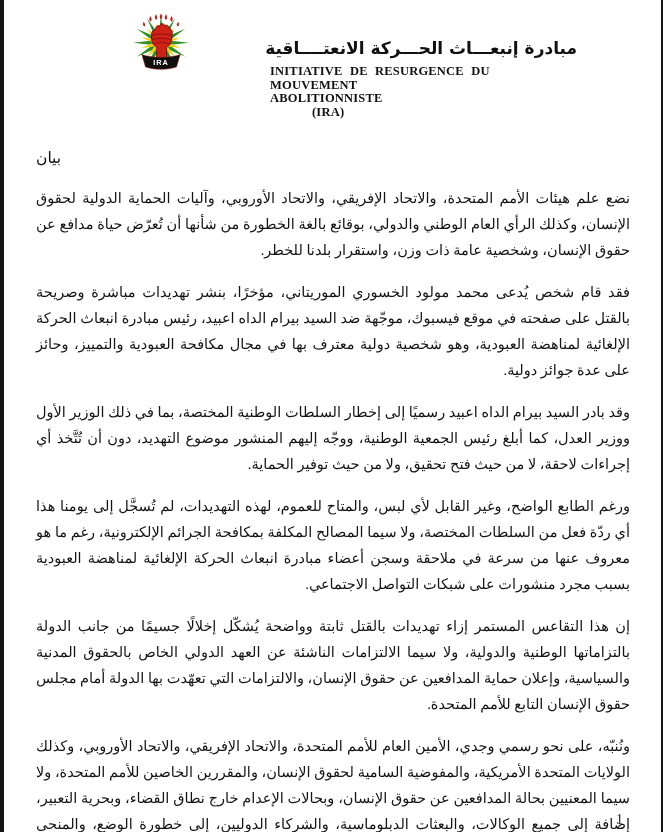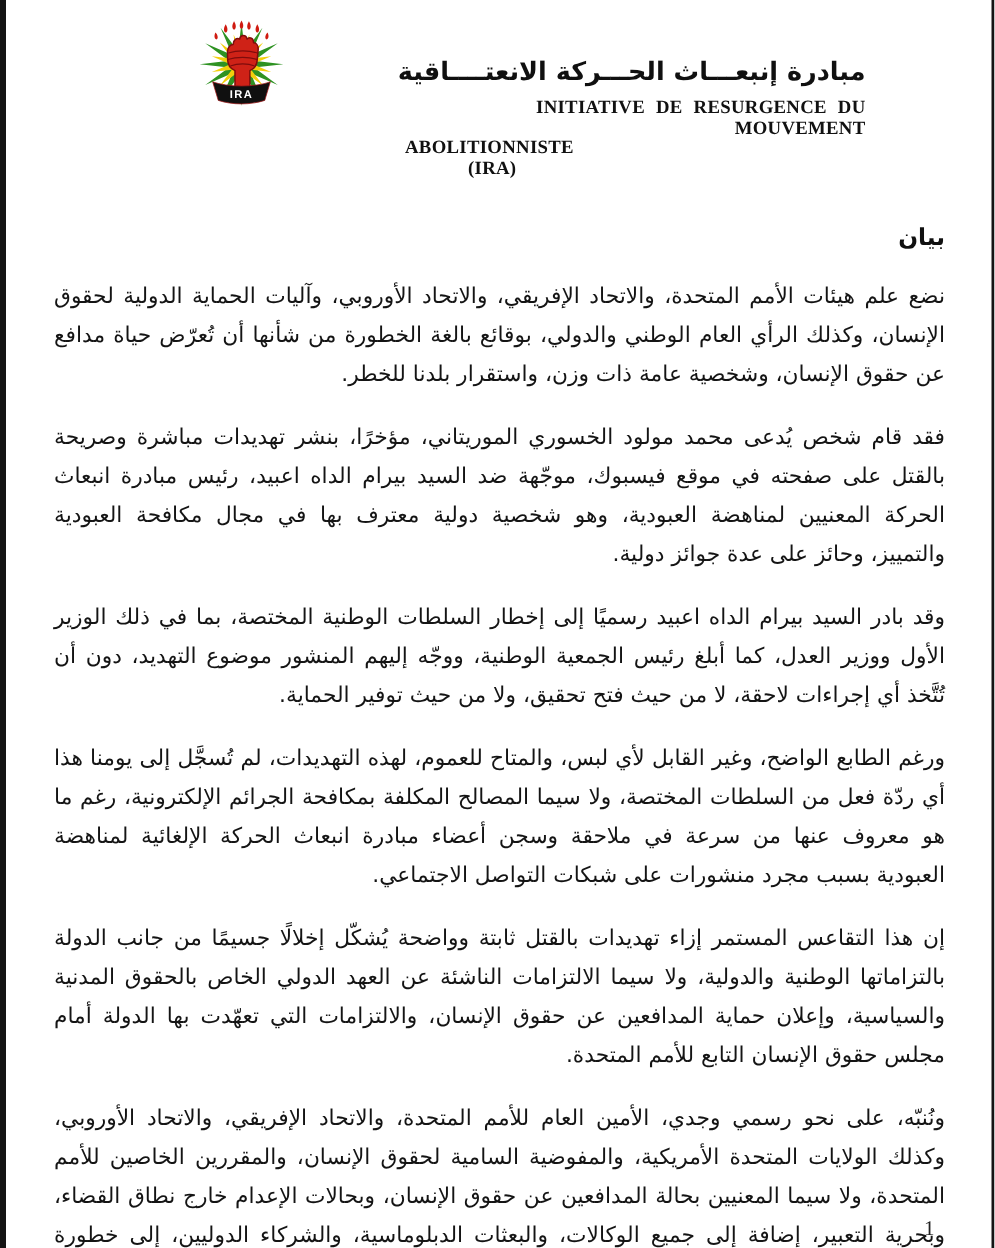--- a/index.html
+++ b/index.html
@@ -38,44 +38,45 @@
     color:#101010;
   }
   .org-fr {
     font-family:"Liberation Serif", serif;
     font-weight:bold;
     font-size:12.5px;
     line-height:13.5px;
     color:#111;
     letter-spacing:0.2px;
   }
-  .fr-line1 { margin-top:4px; word-spacing:4px;text-align:right; }
+  .fr-line1 { margin-top:4px; word-spacing:4px; }
   .fr-line2 { display:flex;flex-direction:column; }
   .fr-line2 .ira-paren { margin-left:42px; }
 
   
   .content {
     position:absolute; top:147px; left:36px; right:33px;
   }
   .doc-title {
     direction:rtl;
-    text-align:right;
-    font-weight:bold;
+    text-align:left;
+    font-weight:normal;
     font-size:15.5px;
     line-height:22px;
     margin:0 0 10px 0;
     color:#101010;
   }
   .content p {
     direction:rtl;
     text-align:justify;
     font-size:14.5px;
     line-height:26px;
     margin:16px 0 4px 0;
     color:#141414;
+    font-family:Liberation Serif, serif;
   }
   .content p.continued { text-align-last:justify; }
 
   .page-num {
     position:absolute; top:812px; left:616px;
     font-family:"Liberation Serif", serif;
     font-size:14px;
     color:#222;
   }
 </style>
@@ -120,21 +121,21 @@
     <div class="org-fr fr-line1">INITIATIVE DE RESURGENCE DU MOUVEMENT</div>
     <div class="org-fr fr-line2">
       <span>ABOLITIONNISTE</span>
       <span class="ira-paren">(IRA)</span>
     </div>
   </div>
 
   <div class="content">
     <div class="doc-title" dir="rtl">بيان</div>
     <p dir="rtl">نضع علم هيئات الأمم المتحدة، والاتحاد الإفريقي، والاتحاد الأوروبي، وآليات الحماية الدولية لحقوق الإنسان، وكذلك الرأي العام الوطني والدولي، بوقائع بالغة الخطورة من شأنها أن تُعرّض حياة مدافع عن حقوق الإنسان، وشخصية عامة ذات وزن، واستقرار بلدنا للخطر.</p>
-    <p dir="rtl">فقد قام شخص يُدعى محمد مولود الخسوري الموريتاني، مؤخرًا، بنشر تهديدات مباشرة وصريحة بالقتل على صفحته في موقع فيسبوك، موجّهة ضد السيد بيرام الداه اعبيد، رئيس مبادرة انبعاث الحركة المعنيين لمناهضة العبودية، وهو شخصية دولية معترف بها في مجال مكافحة العبودية والتمييز، وحائز على عدة جوائز دولية.</p>
+    <p dir="rtl">فقد قام شخص يُدعى محمد مولود الخسوري الموريتاني، مؤخرًا، بنشر تهديدات مباشرة وصريحة بالقتل على صفحته في موقع فيسبوك، موجّهة ضد السيد بيرام الداه اعبيد، رئيس مبادرة انبعاث الحركة الإلغائية لمناهضة العبودية، وهو شخصية دولية معترف بها في مجال مكافحة العبودية والتمييز، وحائز على عدة جوائز دولية.</p>
     <p dir="rtl">وقد بادر السيد بيرام الداه اعبيد رسميًا إلى إخطار السلطات الوطنية المختصة، بما في ذلك الوزير الأول ووزير العدل، كما أبلغ رئيس الجمعية الوطنية، ووجّه إليهم المنشور موضوع التهديد، دون أن تُتَّخذ أي إجراءات لاحقة، لا من حيث فتح تحقيق، ولا من حيث توفير الحماية.</p>
     <p dir="rtl">ورغم الطابع الواضح، وغير القابل لأي لبس، والمتاح للعموم، لهذه التهديدات، لم تُسجَّل إلى يومنا هذا أي ردّة فعل من السلطات المختصة، ولا سيما المصالح المكلفة بمكافحة الجرائم الإلكترونية، رغم ما هو معروف عنها من سرعة في ملاحقة وسجن أعضاء مبادرة انبعاث الحركة الإلغائية لمناهضة العبودية بسبب مجرد منشورات على شبكات التواصل الاجتماعي.</p>
     <p dir="rtl">إن هذا التقاعس المستمر إزاء تهديدات بالقتل ثابتة وواضحة يُشكّل إخلالًا جسيمًا من جانب الدولة بالتزاماتها الوطنية والدولية، ولا سيما الالتزامات الناشئة عن العهد الدولي الخاص بالحقوق المدنية والسياسية، وإعلان حماية المدافعين عن حقوق الإنسان، والالتزامات التي تعهّدت بها الدولة أمام مجلس حقوق الإنسان التابع للأمم المتحدة.</p>
     <p dir="rtl" class="continued">ونُنبّه، على نحو رسمي وجدي، الأمين العام للأمم المتحدة، والاتحاد الإفريقي، والاتحاد الأوروبي، وكذلك الولايات المتحدة الأمريكية، والمفوضية السامية لحقوق الإنسان، والمقررين الخاصين للأمم المتحدة، ولا سيما المعنيين بحالة المدافعين عن حقوق الإنسان، وبحالات الإعدام خارج نطاق القضاء، وبحرية التعبير، إضافة إلى جميع الوكالات، والبعثات الدبلوماسية، والشركاء الدوليين، إلى خطورة الوضع، والمنحى الخطير الذي اتخذه موقف وزارة الداخلية، والمخاطر الجدية التي يترتب عليها هذا التلاعب والتساهل مع</p>
   </div>
 
   <div class="page-num">1</div>
 </div>
 
 </body></html>

